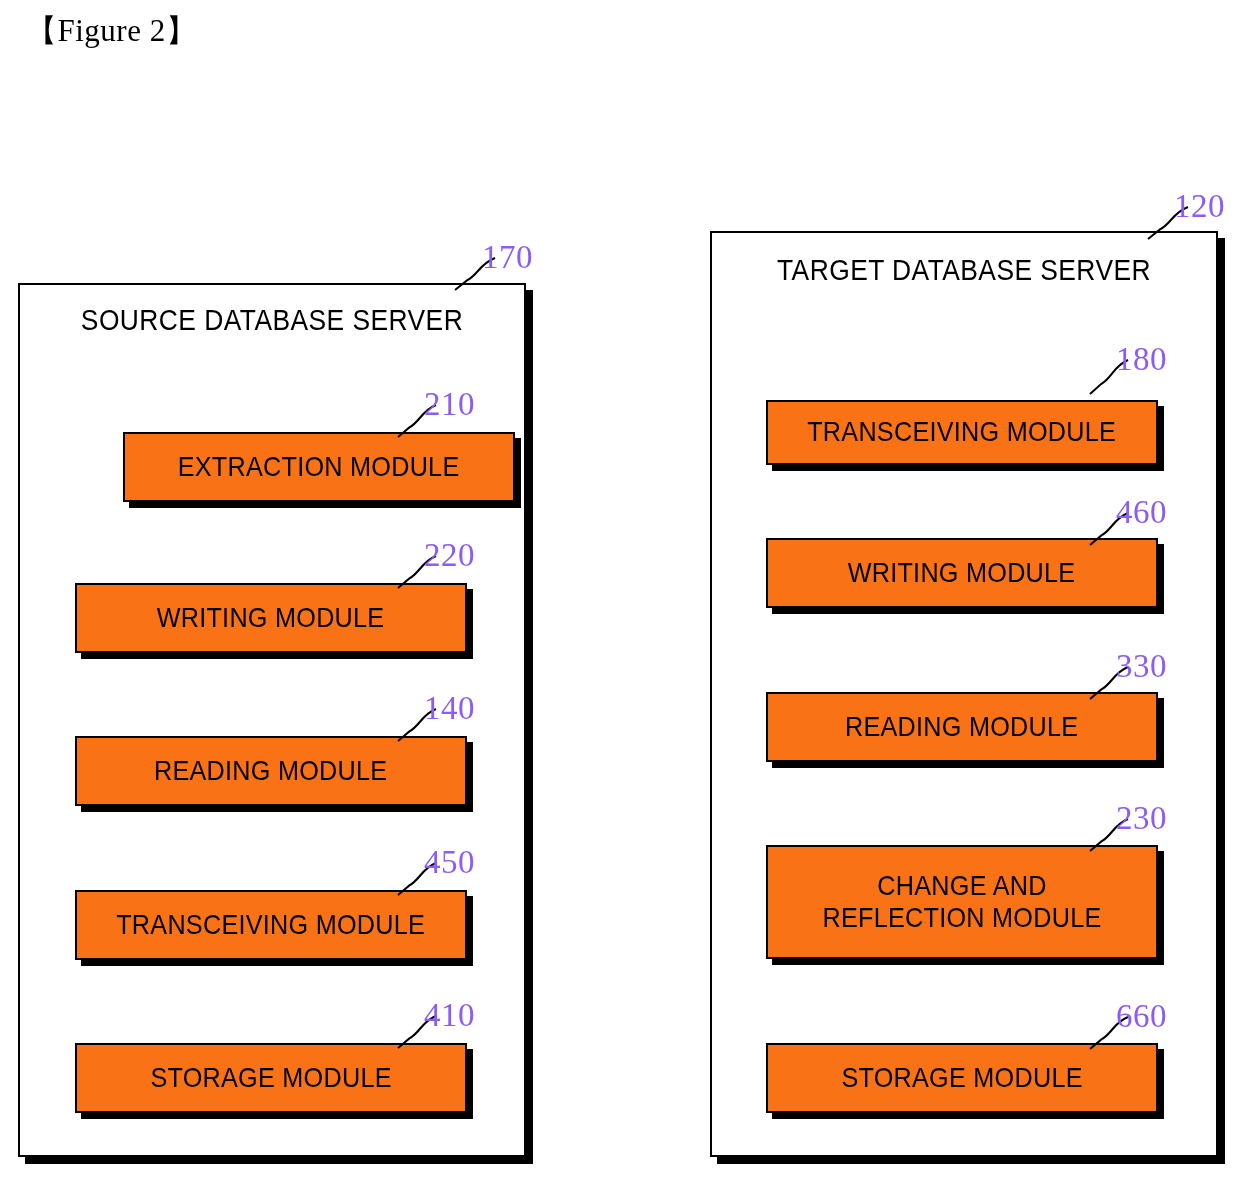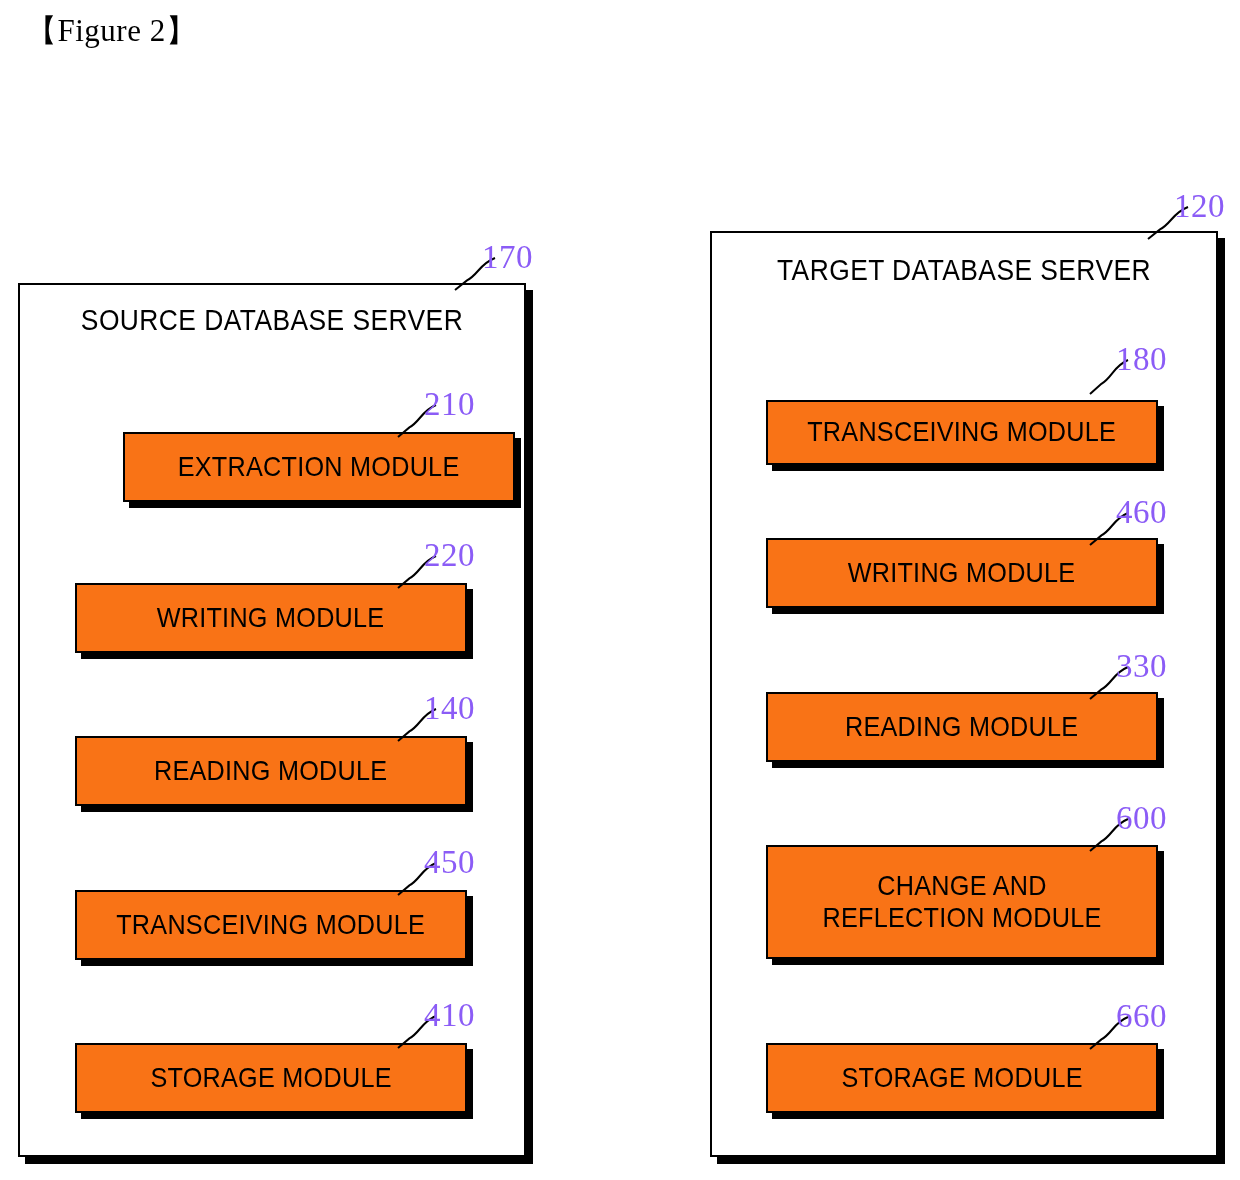--- a/index.html
+++ b/index.html
@@ -176,21 +176,21 @@
         <path d="M 38 0 C 23.56 5.76, 22.04 16.64, 11.4 22.4 L 0 32"></path>
       </svg>
       <div class="ref" style="left: 1116px; top: 650px;">330</div>
       <div class="module" style="left: 766px; top: 845px; width: 392px; height: 114px;">
         <div class="module-label">CHANGE AND
 REFLECTION MODULE</div>
       </div>
       <svg class="leader" width="38" height="32" viewBox="0 0 38 32" style="left: 1090px; top: 819px;">
         <path d="M 38 0 C 23.56 5.76, 22.04 16.64, 11.4 22.4 L 0 32"></path>
       </svg>
-      <div class="ref" style="left: 1116px; top: 802px;">600</div>
+      <div class="ref" style="left: 1116px; top: 802px;">230</div>
       <div class="module" style="left: 766px; top: 1043px; width: 392px; height: 70px;">
         <div class="module-label">STORAGE MODULE</div>
       </div>
       <svg class="leader" width="38" height="32" viewBox="0 0 38 32" style="left: 1090px; top: 1017px;">
         <path d="M 38 0 C 23.56 5.76, 22.04 16.64, 11.4 22.4 L 0 32"></path>
       </svg>
       <div class="ref" style="left: 1116px; top: 1000px;">660</div>
     </div>
 
 </div>

